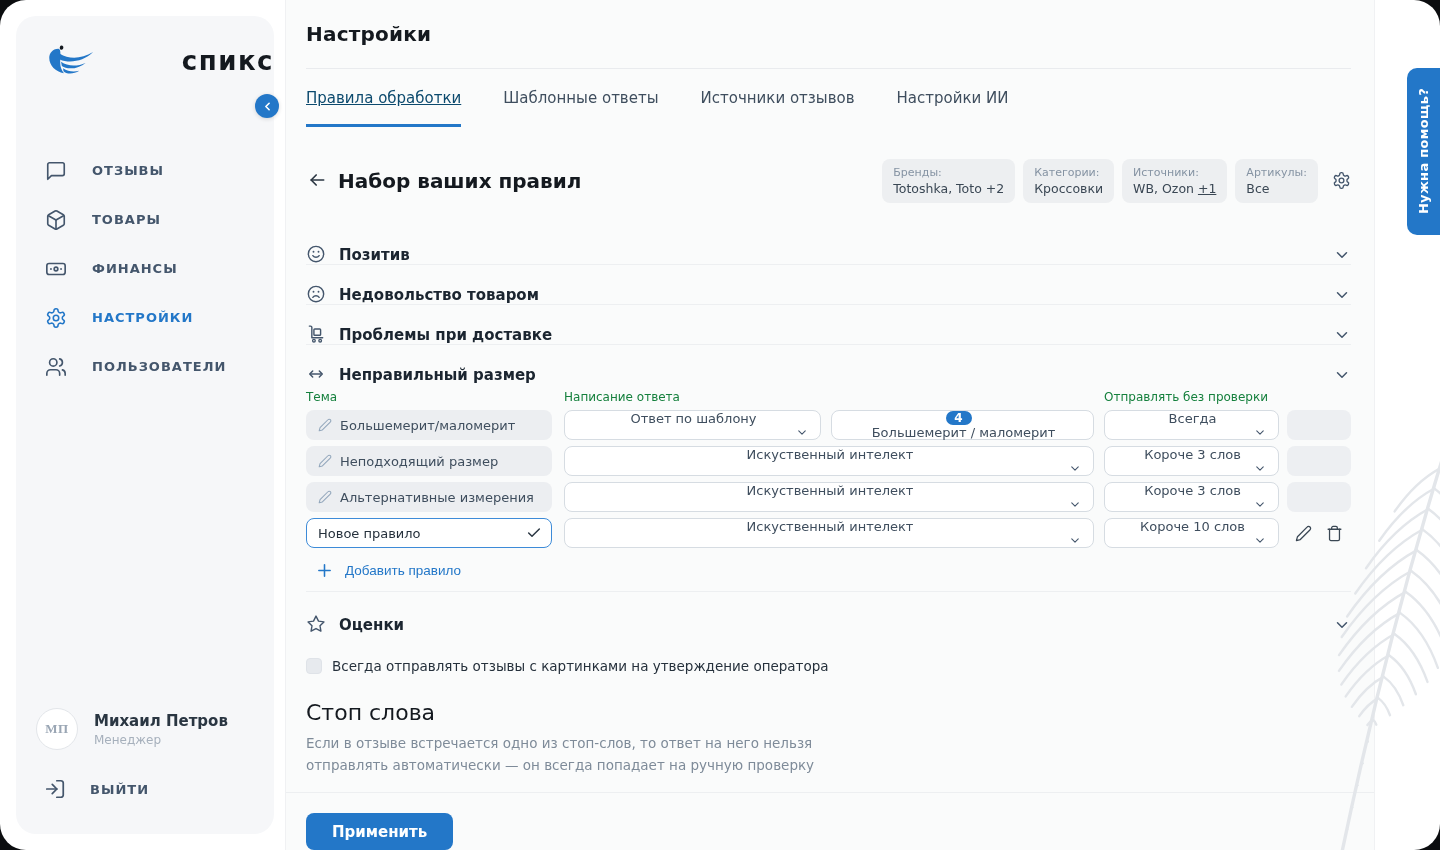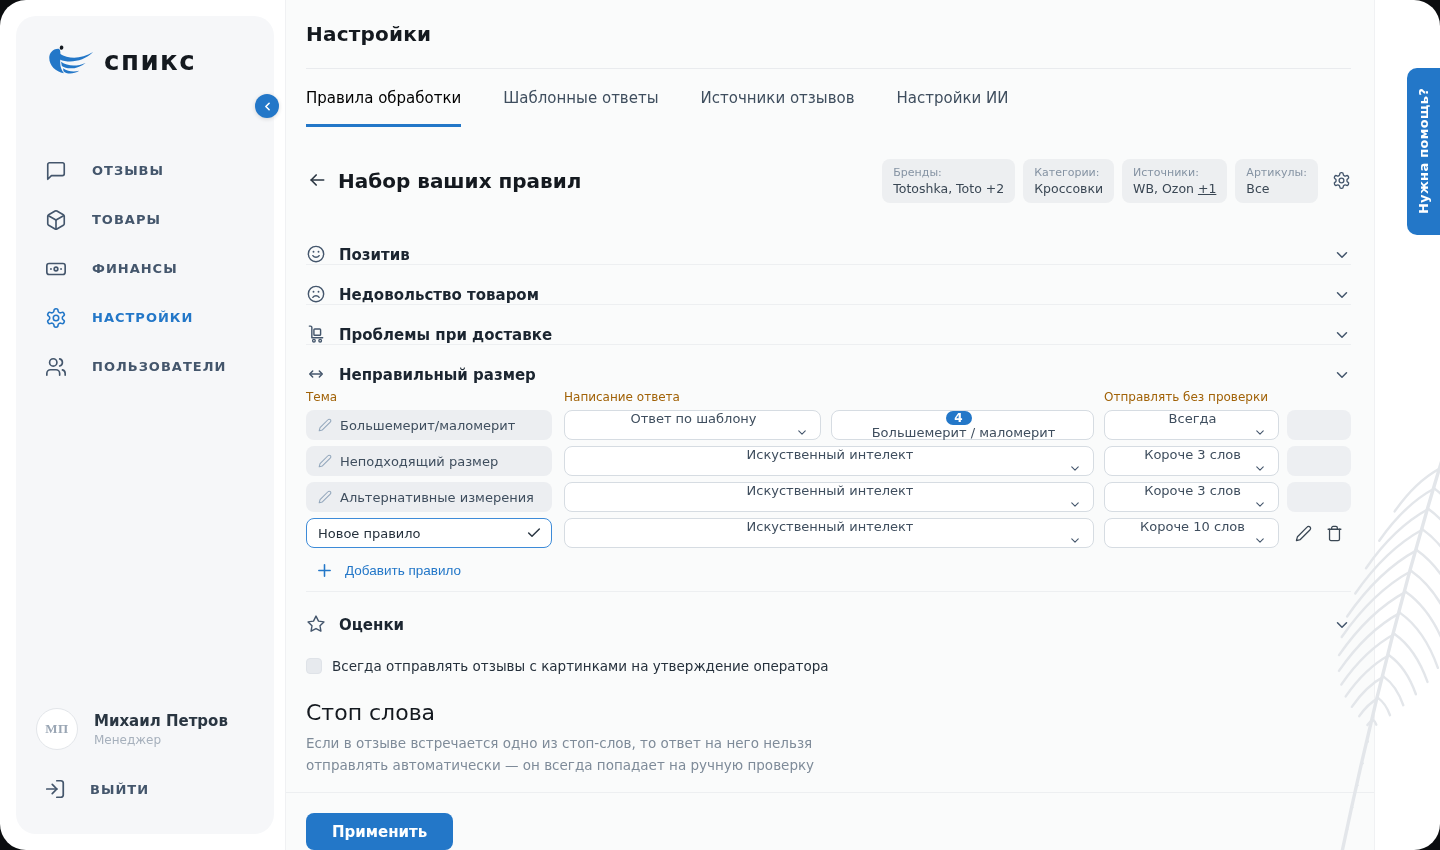--- a/index.html
+++ b/index.html
@@ -2,21 +2,21 @@
 <html><head>
 <meta charset="utf-8">
 <style>
   * { margin:0; padding:0; box-sizing:border-box; }
   html,body { background:#0b0d0f; font-family:"DejaVu Sans","Liberation Sans",sans-serif; }
   .page { position:relative; width:1440px; height:850px; background:#fff; border-radius:26px; overflow:hidden; }
 
   
   .sidebar { position:absolute; left:16px; top:16px; width:258px; height:818px;
              background:#F6F7F9; border-radius:20px; }
-  .logo { display:flex; align-items:center; gap:6px; padding:26px 0 0 30px; }
+  .logo { display:flex; align-items:center; gap:6px; padding:26px 0 0 30px;justify-content:space-between; }
   .logo-text { font-size:26px; font-weight:700; letter-spacing:1.5px; color:#14191F; }
   .collapse-btn { position:absolute; left:255px; top:94px; width:24px; height:24px; border-radius:50%;
                   background:#2377C8; border:none; color:#fff; display:flex; align-items:center;
                   justify-content:center; cursor:pointer; box-shadow:0 1px 4px rgba(0,0,0,.15); z-index:5; }
   .nav { margin-top:66px; }
   .nav-item { display:flex; align-items:center; gap:25px; height:49px; padding-left:29px;
               color:#44566C; font-size:13px; font-weight:700; letter-spacing:1px; cursor:pointer; }
   .nav-item.active { color:#2377C8; }
   .nav-item svg { flex:0 0 22px; }
   .user-block { position:absolute; left:20px; bottom:84px; display:flex; align-items:center; gap:16px; }
@@ -29,41 +29,41 @@
                 color:#44566C; font-size:13px; font-weight:700; letter-spacing:1px; cursor:pointer; }
 
   
   .panel { position:absolute; left:285px; top:0; width:1090px; height:850px; background:#FAFBFB;
            border-left:1px solid #F0F1F3; border-right:1px solid #F0F1F3; padding:0 23px 0 20px; }
   .page-header { height:69px; display:flex; align-items:center; border-bottom:1px solid #E9EBEE; }
   .page-header h1 { font-size:20px; font-weight:700; color:#14191F; letter-spacing:.2px; }
   .tabs { display:flex; gap:42px; height:58px; align-items:stretch; }
   .tab { display:flex; align-items:center; font-size:15px; color:#3F4E5E; cursor:pointer;
          border-bottom:3px solid transparent; padding-top:2px; }
-  .tab.active { color:#000000; border-bottom-color:#2377C8; font-weight:500; }
+  .tab.active { color:#0c4a6e; border-bottom-color:#2377C8; font-weight:500;text-decoration:underline; }
 
   .title-row { margin-top:31px; height:46px; display:flex; align-items:center; }
   .back-btn { background:none; border:none; cursor:pointer; color:#2A3642; width:22px; height:22px; padding:0; }
   .ruleset-title { font-size:20px; font-weight:700; color:#14191F; margin-left:10px; }
   .filters { margin-left:auto; display:flex; gap:8px; align-items:center; }
   .filter-chip { background:#EDEFF1; border-radius:8px; padding:7px 11px; cursor:pointer; }
   .filter-chip .f-label { font-size:11px; color:#8593A3; display:block; }
   .filter-chip .f-value { font-size:12.5px; color:#3A4754; display:block; margin-top:2px; }
   .filter-chip .f-extra { text-decoration:underline; }
   .filters-gear { background:none; border:none; cursor:pointer; color:#44566C; margin-left:6px; height:20px; }
 
   .accordions { margin-top:20px; }
   .acc-row { height:40px; display:flex; align-items:flex-end; cursor:pointer; }
   .acc-row + .acc-row { border-top:1px solid #EDEFF1; }
   .acc-row svg.lead { color:#44566C; margin-right:13px; }
   .acc-title { font-size:15px; font-weight:700; color:#1B2530; }
   .acc-chevron { margin-left:auto; color:#44566C; }
 
   
-  .t-heads { display:flex; margin-top:6px; font-size:12px; color:#a16207; }
+  .t-heads { display:flex; margin-top:6px; font-size:12px; color:#15803d; }
   .h-topic { width:258px; } .h-mode { width:540px; } .h-check { width:183px; }
   .trow { display:flex; align-items:center; height:30px; margin-top:6px; }
   .c-topic { width:246px; margin-right:12px; }
   .c-mode { width:530px; margin-right:10px; display:flex; }
   .c-check { width:175px; margin-right:8px; }
   .c-act { width:64px; height:30px; }
   .chip { background:#ECEEF1; border-radius:8px; height:30px; display:flex; align-items:center;
           gap:8px; padding:0 12px; font-size:13px; color:#3F4E5E; width:100%; cursor:pointer; }
   .chip svg { color:#93A7BC; }
   .dd { background:#fff; border:1px solid #D6DCE2; border-radius:8px; height:30px; display:flex;

